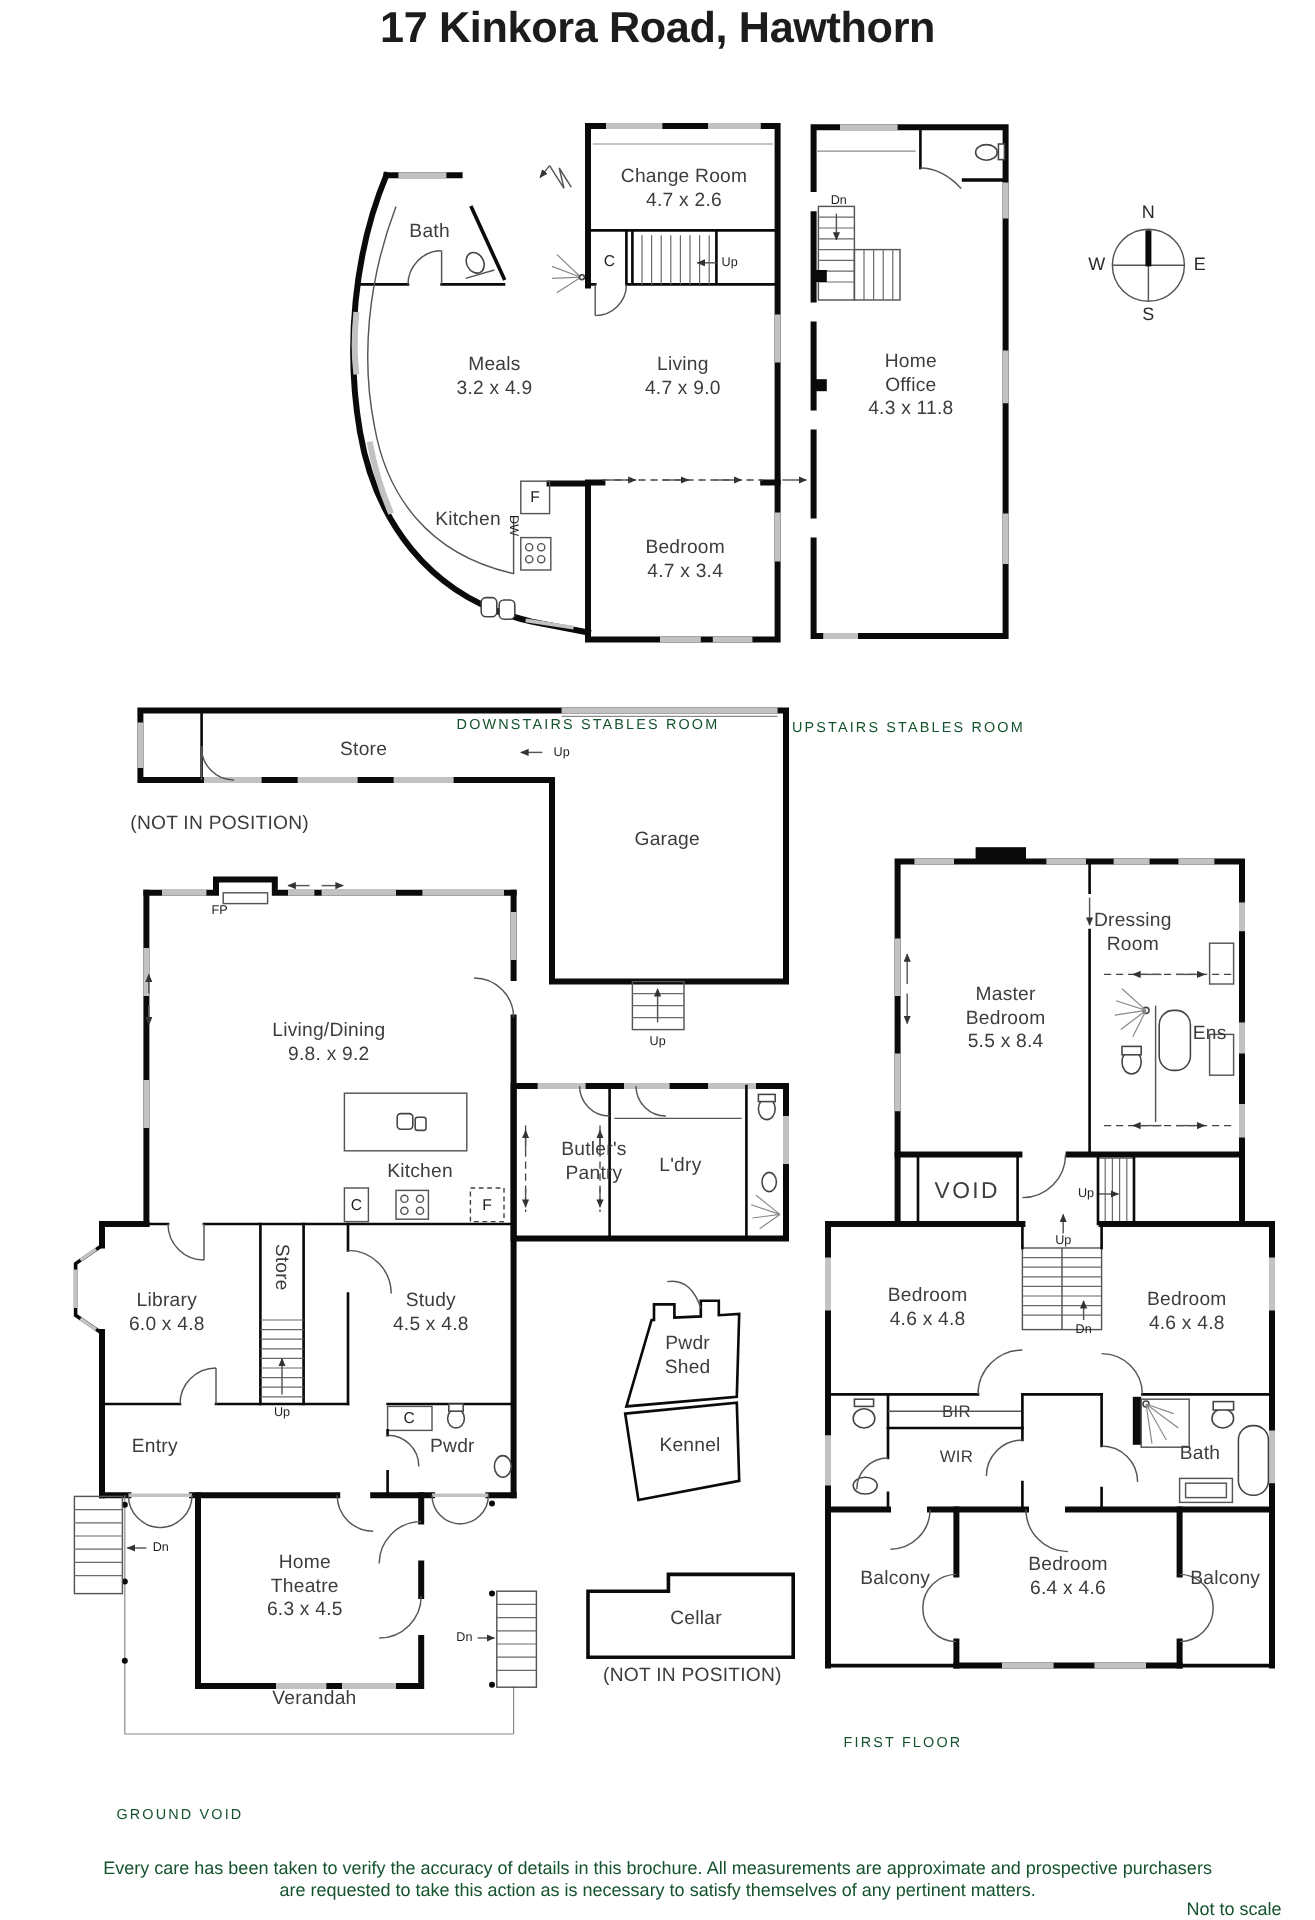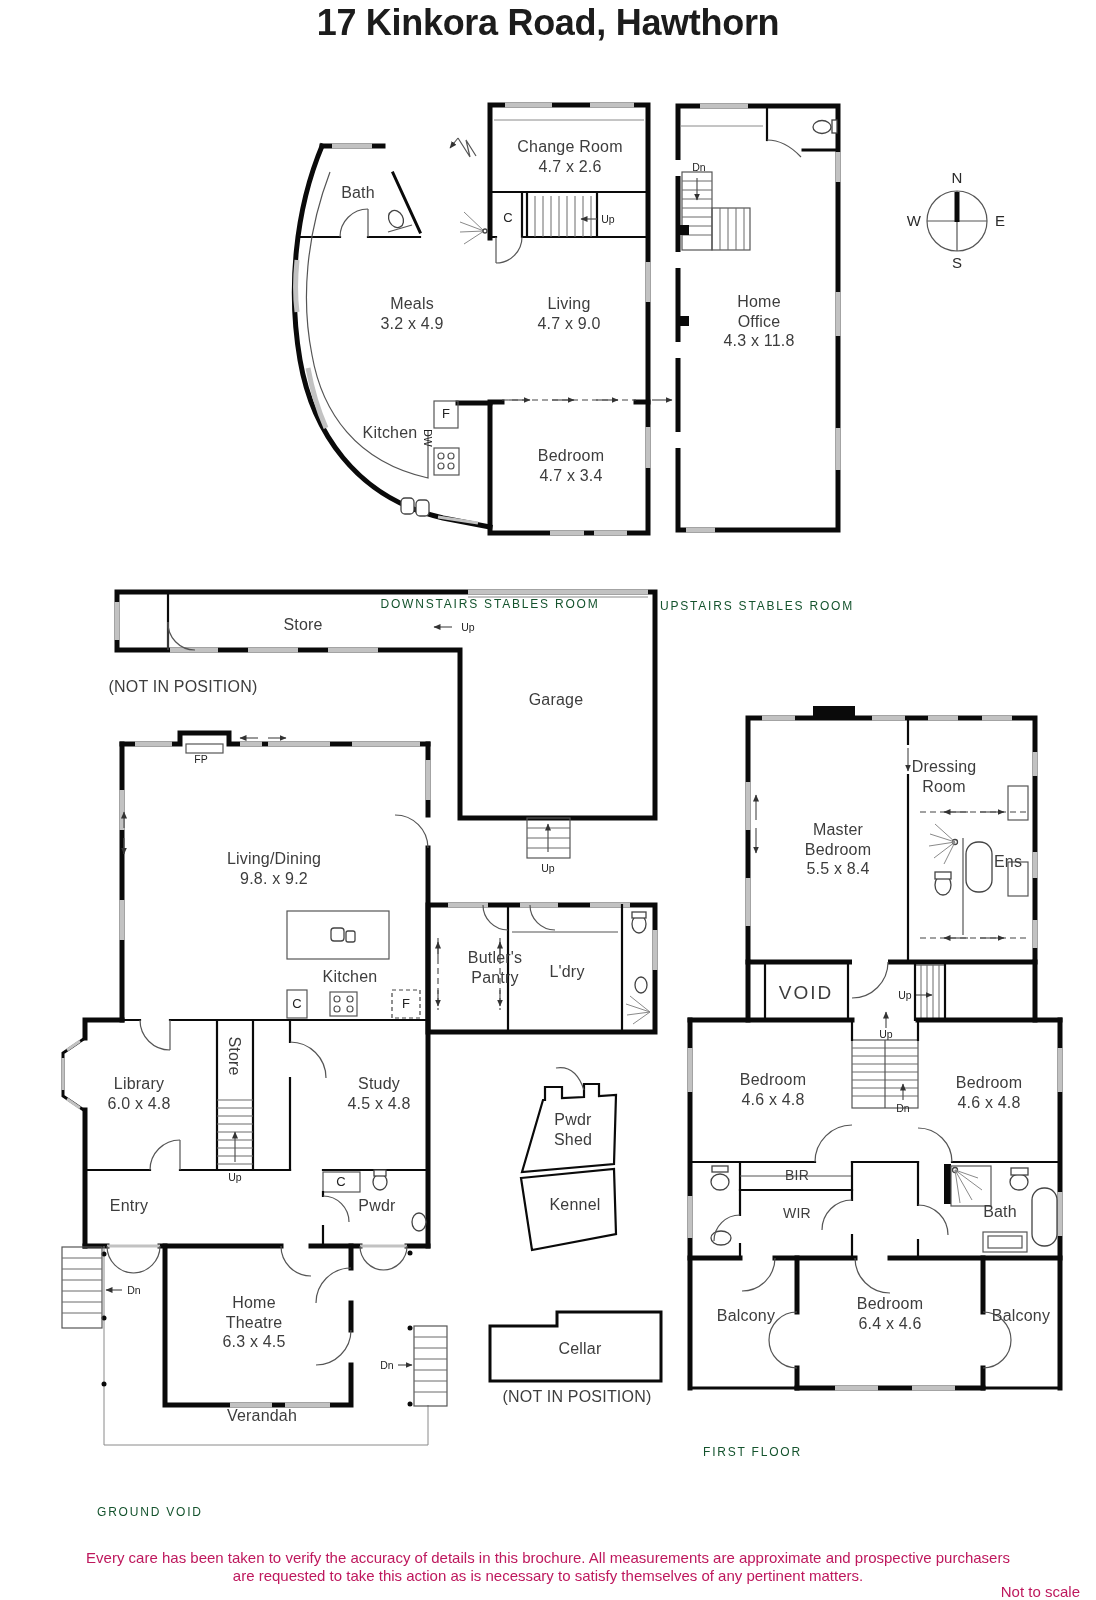--- a/index.html
+++ b/index.html
@@ -29,21 +29,21 @@
   .lbl.mk{font-size:13px;color:#222;}
   .lbl.sm2{font-size:14px;}
   .lbl.mid{font-size:14px;}
   .lbl.lg{font-size:19px;letter-spacing:2px;}
   .lbl.vert{transform:translate(-50%,-50%) rotate(90deg);}
   .lbl.caption{font-size:12px;letter-spacing:1.8px;color:#14532d;margin-top:48px;}
   .lbl.anchor-left{transform:translate(0,-50%);text-align:left;}
   .lbl.compass-letter{font-size:15px;color:#2a2a2a;}
   .title{position:absolute;top:2px;left:0;width:100%;text-align:center;margin:0;
          font-size:36px;font-weight:700;color:#1c1c1c;letter-spacing:-.3px;}
-  .footer-line{position:absolute;left:0;width:100%;text-align:center;font-size:15px;color:#be185d;}
+  .footer-line{position:absolute;left:0;width:100%;text-align:center;font-size:15px;color:#14532d;}
 </style>
 </head>
 <body>
 
 <div id="stage">
 
   <h1 class="title">17 Kinkora Road, Hawthorn</h1>
 
   <svg class="plan" width="1096" height="1600" viewBox="0 0 1096 1600">
     <defs>
@@ -341,34 +341,34 @@
   <div class="lbl compass-letter" style="left:957px;top:178px">N</div>
   <div class="lbl compass-letter" style="left:914px;top:221px">W</div>
   <div class="lbl compass-letter" style="left:1000px;top:221px">E</div>
   <div class="lbl compass-letter" style="left:957px;top:263px">S</div>
 
   <div class="lbl" style="left:303px;top:625px">Store</div>
   <div class="lbl small" style="left:468px;top:627px">Up</div>
   <div class="lbl" style="left:183px;top:687px">(NOT IN POSITION)</div>
   <div class="lbl" style="left:556px;top:700px">Garage</div>
   <div class="lbl small" style="left:548px;top:868px">Up</div>
-  <div class="lbl small" style="left:201px;top:759px">FP</div>
+  <div class="lbl small" style="left:183px;top:759px">FP</div>
   <div class="lbl" style="left:274px;top:869px">Living/Dining
 9.8. x 9.2</div>
   <div class="lbl" style="left:350px;top:977px">Kitchen</div>
   <div class="lbl mk" style="left:297px;top:1004px">C</div>
   <div class="lbl mk" style="left:406px;top:1004px">F</div>
   <div class="lbl" style="left:495px;top:968px">Butler's
 Pantry</div>
   <div class="lbl" style="left:567px;top:972px">L'dry</div>
   <div class="lbl" style="left:139px;top:1094px">Library
 6.0 x 4.8</div>
   <div class="lbl vert" style="left:234px;top:1056px">Store</div>
   <div class="lbl small" style="left:235px;top:1177px">Up</div>
-  <div class="lbl" style="left:379px;top:1094px">Study
+  <div class="lbl" style="left:359px;top:1094px">Study
 4.5 x 4.8</div>
   <div class="lbl mk" style="left:341px;top:1182px">C</div>
   <div class="lbl" style="left:129px;top:1206px">Entry</div>
   <div class="lbl" style="left:377px;top:1206px">Pwdr</div>
   <div class="lbl" style="left:573px;top:1130px">Pwdr
 Shed</div>
   <div class="lbl" style="left:575px;top:1205px">Kennel</div>
   <div class="lbl small" style="left:134px;top:1290px">Dn</div>
   <div class="lbl" style="left:254px;top:1322px">Home
 Theatre
@@ -397,15 +397,15 @@
   <div class="lbl mid" style="left:797px;top:1214px">WIR</div>
   <div class="lbl" style="left:1000px;top:1212px">Bath</div>
   <div class="lbl" style="left:746px;top:1316px">Balcony</div>
   <div class="lbl" style="left:890px;top:1314px">Bedroom
 6.4 x 4.6</div>
   <div class="lbl" style="left:1021px;top:1316px">Balcony</div>
   <div class="lbl caption anchor-left" style="left:703px;top:1404px">FIRST FLOOR</div>
 
   <div class="footer-line" style="top:1549px">Every care has been taken to verify the accuracy of details in this brochure.  All measurements are approximate and prospective purchasers</div>
   <div class="footer-line" style="top:1567px">are requested to take this action as is necessary to satisfy themselves of any pertinent matters.</div>
-  <div class="footer-line" style="top:1583px;text-align:right;padding-right:16px;box-sizing:border-box">Not to scale</div>
+  <div class="footer-line" style="top:1583px;text-align:right;padding-right:28px;box-sizing:border-box">Not to scale</div>
 
 </div>
 
 </body></html>

